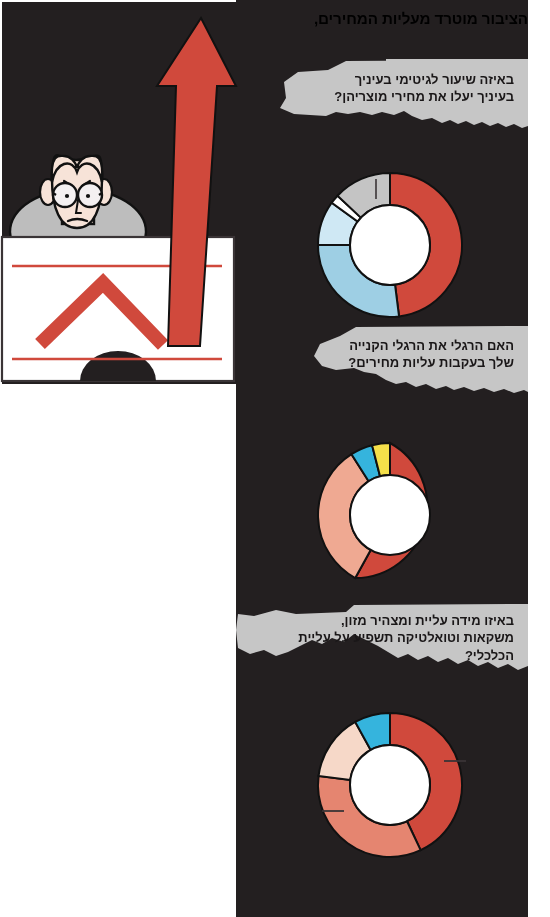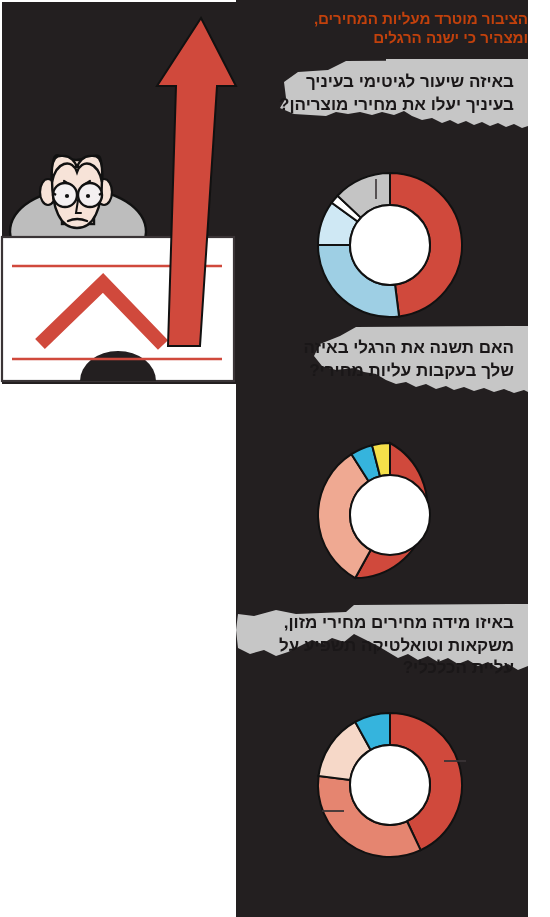--- a/index.html
+++ b/index.html
@@ -8,46 +8,45 @@
 
   #stage{position:absolute;left:0;top:0;width:550px;height:917px;background:#ffffff;}
 
   
   .illo-bg{position:absolute;left:2px;top:2px;width:234px;height:382px;background:#231f20;}
 
   
   .dark-col{position:absolute;left:236px;top:0px;width:292px;height:917px;background:#231f20;}
 
   
-  .title{position:absolute;right:22px;top:9px;width:268px;color:#c2410c;
+  .title{position:absolute;right:22px;top:9px;width:268px;color:#000000;
          font-size:15.2px;font-weight:bold;line-height:1.28;text-align:right;
          direction:rtl;letter-spacing:-0.1px;}
 
   
   .bubble{position:absolute;direction:rtl;}
   .bubble svg{position:absolute;left:0;top:0;}
-  .bubble .qtext{position:absolute;color:#1a1718;font-size:17px;font-weight:bold;
+  .bubble .qtext{position:absolute;color:#1a1718;font-size:13px;font-weight:bold;
                  line-height:1.33;text-align:right;direction:rtl;}
 
   
   .donut{position:absolute;}
 
   
   .illo{position:absolute;left:0;top:0;}
 </style>
 </head>
 <body>
 
 <div id="stage">
 
   <div class="dark-col"></div>
 
   <div class="title">
     <div>הציבור מוטרד מעליות המחירים,</div>
-    <div>ומצהיר כי ישנה הרגלים</div>
   </div>
 
   <div class="bubble" style="left:236px;top:58px;width:292px;height:80px;">
     <svg width="292" height="80" viewBox="0 0 292 80">
       <path fill="#c6c6c6" d="
         M292,2 L110,3 L92,12 L62,14 L48,24 L50,40 L44,50 L58,56 L90,58
         L100,54 L112,56 L124,54 L136,57 L146,54 L158,57 L168,53
         L176,58 L186,62 L196,60 L206,65 L214,62 L222,66 L230,63
         L238,67 L246,64 L254,68 L262,65 L270,69 L278,66 L286,70 L292,68 Z"></path>
       <path fill="#c6c6c6" d="M292,1 L150,1 L150,4 L292,4 Z"></path>
@@ -80,22 +79,22 @@
 
   <div class="bubble" style="left:236px;top:326px;width:292px;height:78px;">
     <svg width="292" height="78" viewBox="0 0 292 78">
       <path fill="#c6c6c6" d="
         M292,0 L120,1 L104,10 L84,18 L78,30 L86,40 L100,44 L118,42
         L128,46 L140,48 L150,54 L160,58 L170,56 L180,61 L190,58
         L200,63 L210,60 L218,64 L228,61 L238,65 L248,62 L258,66
         L268,63 L278,67 L288,64 L292,66 Z"></path>
     </svg>
     <div class="qtext" style="right:14px;top:11px;width:250px;">
-      <div>האם תשנה את הרגלי באיזה</div>
-      <div>שלך בעקבות עליות מחירי?</div>
+      <div>האם הרגלי את הרגלי הקנייה</div>
+      <div>שלך בעקבות עליות מחירים?</div>
     </div>
   </div>
 
   <div class="donut" style="left:305px;top:430px;width:170px;height:170px;">
     <svg width="170" height="170" viewBox="0 0 170 170">
       <g transform="translate(85,85)">
 
         <path fill="#d0493c" stroke="#111" stroke-width="2" d="M0,-72 A72,72 0 0,1 -34.77,63.04 L-19.32,35.02 A40,40 0 0,0 0,-40 Z"></path>
 
         <path fill="#efa992" stroke="#111" stroke-width="2" d="M-34.77,63.04 A72,72 0 0,1 -38.51,-60.80 L-21.39,-33.78 A40,40 0 0,0 -19.32,35.02 Z"></path>
@@ -111,21 +110,21 @@
   <div class="bubble" style="left:236px;top:600px;width:292px;height:86px;">
     <svg width="292" height="86" viewBox="0 0 292 86">
       <path fill="#c6c6c6" d="
         M292,4 L118,5 L110,12 L60,14 L40,10 L18,16 L2,14 L0,30
         L2,48 L14,54 L28,50 L40,56 L52,52 L64,46 L76,40 L86,44
         L96,38 L108,42 L118,34 L130,40 L142,46 L152,52 L162,58
         L172,54 L182,60 L192,56 L202,62 L212,58 L222,64 L232,60
         L242,66 L252,62 L262,68 L272,64 L282,70 L292,66 Z"></path>
     </svg>
     <div class="qtext" style="right:14px;top:12px;width:262px;">
-      <div>באיזו מידה מחירים מחירי מזון,</div>
+      <div>באיזו מידה עליית ומצהיר מזון,</div>
       <div>משקאות וטואלטיקה תשפיע על עליית הכלכלי?</div>
     </div>
   </div>
 
   <div class="donut" style="left:305px;top:700px;width:170px;height:170px;">
     <svg width="170" height="170" viewBox="0 0 170 170">
       <g transform="translate(85,85)">
 
         <path fill="#d0493c" stroke="#111" stroke-width="2" d="M0,-72 A72,72 0 0,1 30.62,65.16 L17.01,36.20 A40,40 0 0,0 0,-40 Z"></path>
 

